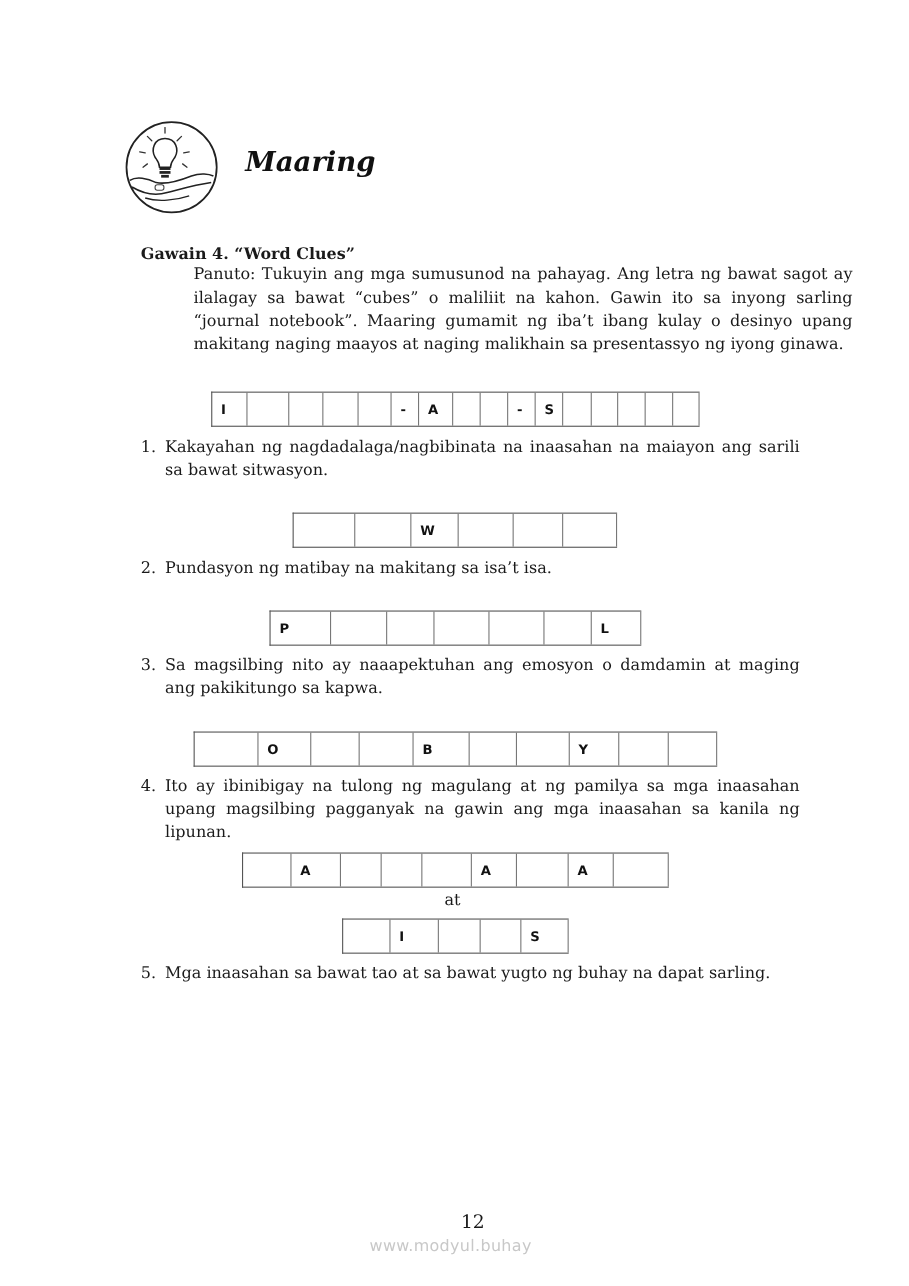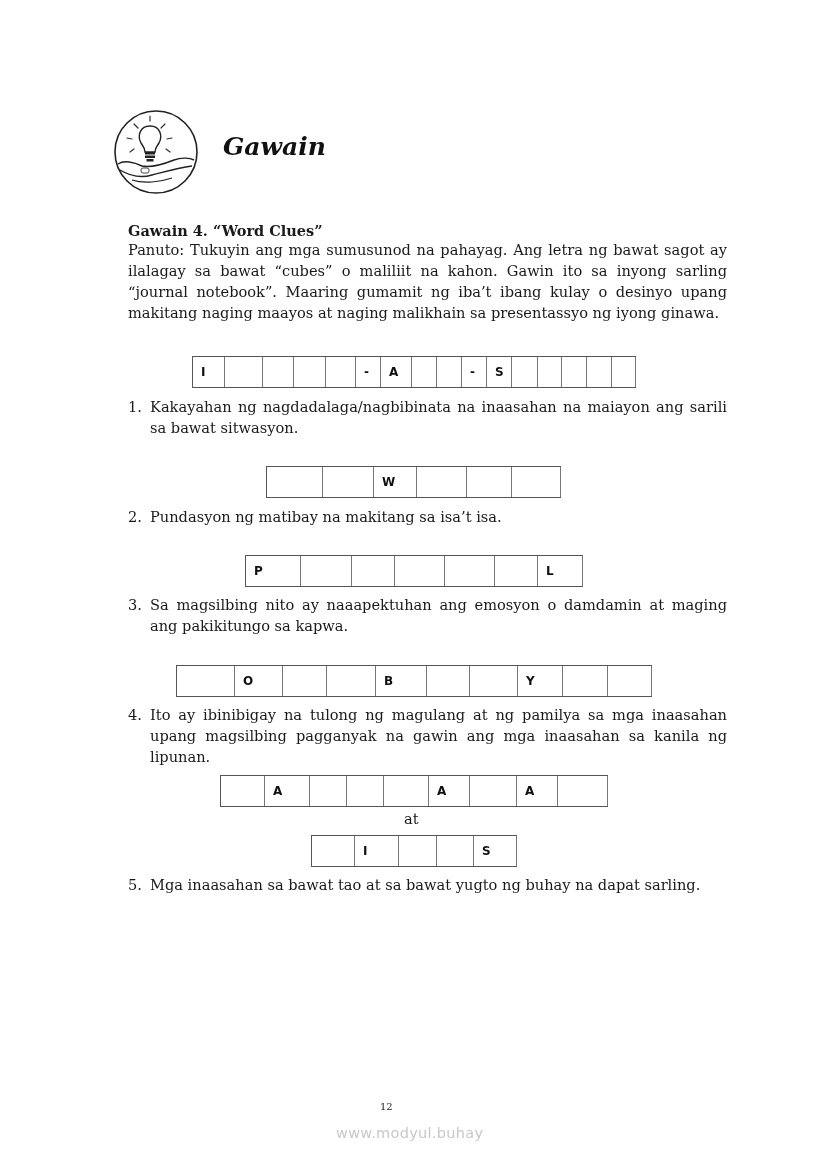--- a/index.html
+++ b/index.html
@@ -3,31 +3,31 @@
   <meta charset="utf-8">
   <style>
     html, body { margin: 0; padding: 0; background: #ffffff; }
     body { width: 826px; height: 1169px; position: relative; overflow: hidden;
            font-family: "DejaVu Serif", serif; color: #1a1a1a; }
     .abs { position: absolute; }
     #logo { left: 112px; top: 108px; width: 88px; height: 88px; }
     #section-title { left: 223px; top: 132px; font-family: "DejaVu Serif", serif;
       font-weight: bold; font-style: italic; font-size: 25px; color: #111; }
     #activity-title { left: 128px; top: 222px; font-weight: bold; font-size: 14.5px; }
-    .para { font-size: 14.6px; line-height: 21px; text-align: justify; text-align-last: left; }
+    .para { font-size: 14.6px; line-height: 21px; text-align: justify; text-align-last: left; margin-left: 48px; }
     #instructions { left: 128px; top: 239px; width: 599px; }
     .item { left: 128px; width: 599px; font-size: 14.6px; line-height: 21px; }
     .item .num { position: absolute; left: 0; top: 0; width: 18px; }
     .item .txt { margin-left: 22px; display: block; }
     .grid { position: absolute; display: flex; border-top: 1.3px solid #555; border-bottom: 1.3px solid #555; border-left: 1.3px solid #555; height: 30px; }
     .cell { border-right: 1.3px solid #777; box-sizing: border-box; height: 100%;
       font-family: "DejaVu Sans", sans-serif; font-weight: bold; font-size: 12px;
       display: flex; align-items: center; padding-left: 8px; color: #111; }
     #at-label { left: 404px; top: 810px; font-size: 14.6px; text-align: right; }
-    #page-number { left: 380px; top: 1101px; font-size: 10px; }
+    #page-number { left: 419px; top: 1101px; font-size: 17px; }
     #watermark { left: 336px; top: 1125px; font-family: "DejaVu Sans", sans-serif; font-size: 14.5px; color: #c8c8c8; letter-spacing: 0.3px; }
   </style>
 </head>
 <body>
 
 <div id="logo" class="abs">
   <svg width="88" height="88" viewBox="0 0 88 88">
     <circle cx="44" cy="44" r="41" fill="none" stroke="#222" stroke-width="1.6"></circle>
 
     <g stroke="#333" stroke-width="1.2" stroke-linecap="round">
@@ -44,21 +44,21 @@
     <rect x="33" y="44" width="10" height="2.5" fill="#222"></rect>
     <rect x="33" y="47.5" width="10" height="2.5" fill="#222"></rect>
     <rect x="34.5" y="51" width="7" height="2.5" fill="#222"></rect>
 
     <path d="M6 56 C12 52 22 54 30 58 C40 60 52 56 62 52 C70 49 78 50 82 52" fill="none" stroke="#222" stroke-width="1.4"></path>
     <path d="M8 62 C18 68 30 70 40 67 C52 64 66 60 80 58" fill="none" stroke="#222" stroke-width="1.4"></path>
     <path d="M20 72 C32 76 48 74 60 70" fill="none" stroke="#222" stroke-width="1.2"></path>
     <rect x="29" y="60" width="8" height="5" rx="2" fill="none" stroke="#444" stroke-width="1"></rect>
   </svg>
 </div>
-<div id="section-title" class="abs">Gawain</div>
+<div id="section-title" class="abs">Maaring</div>
 
 <div id="activity-title" class="abs">Gawain 4. “Word Clues”</div>
 <div id="instructions" class="abs para">Panuto: Tukuyin ang mga sumusunod na pahayag. Ang letra ng bawat sagot ay ilalagay sa bawat “cubes” o maliliit na kahon. Gawin ito sa inyong  sarling “journal notebook”. Maaring gumamit ng iba’t ibang kulay o desinyo upang makitang naging maayos at naging malikhain sa presentassyo ng iyong ginawa.</div>
 
 <div class="grid" id="grid-0" style="left:192px; top:356px;">
     <div class="cell" style="width: 32px;">I</div>
     <div class="cell" style="width: 38px;"></div>
     <div class="cell" style="width: 31px;"></div>
     <div class="cell" style="width: 32px;"></div>
     <div class="cell" style="width: 30px;"></div>

